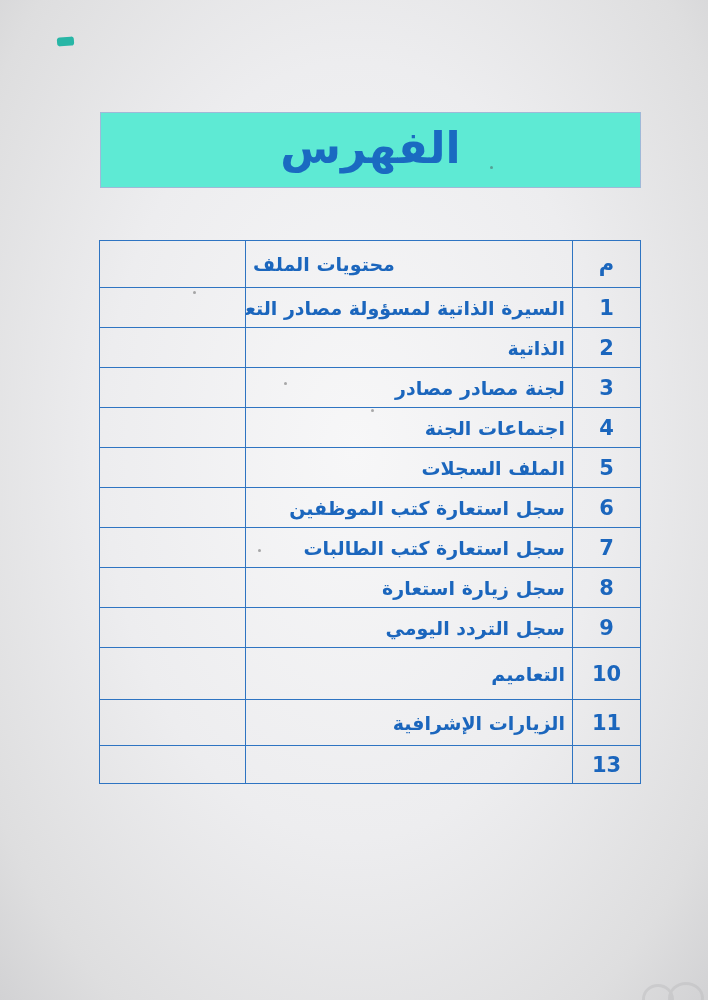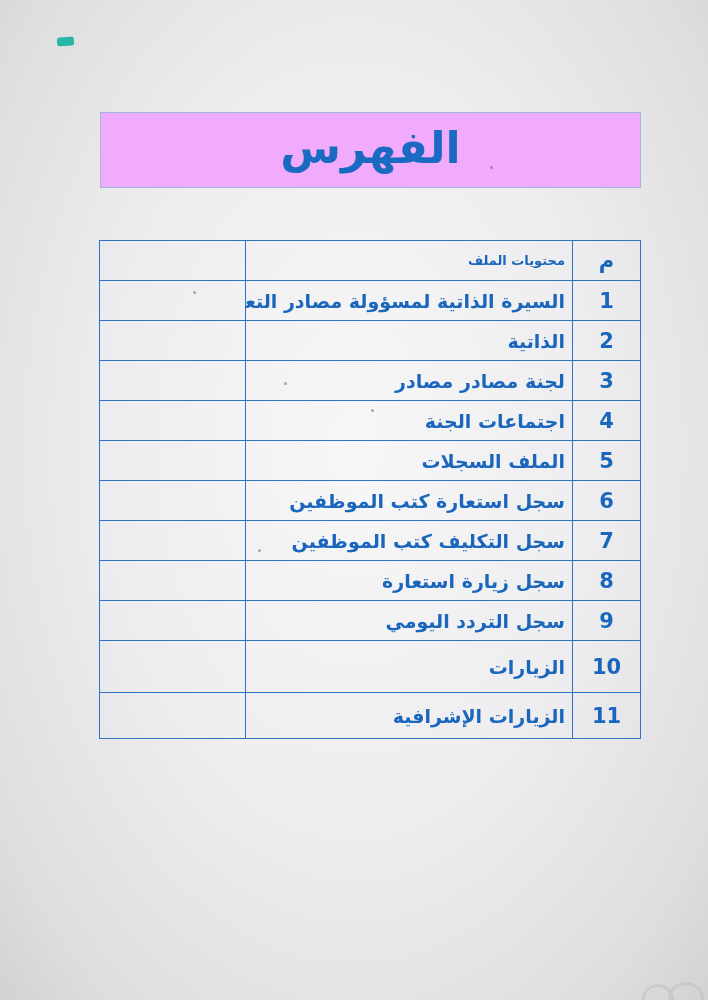--- a/index.html
+++ b/index.html
@@ -3,21 +3,21 @@
 <meta charset="utf-8">
 <style>
   html,body{margin:0;padding:0;}
   body{
     width:708px;height:1000px;position:relative;overflow:hidden;
     font-family:"DejaVu Sans","Liberation Sans",sans-serif;
     background:radial-gradient(ellipse at 50% 45%, #f7f7f8 0%, #ededef 50%, #dededf 85%, #d2d2d4 100%);
   }
   .title-box{
     position:absolute;left:100px;top:112px;width:539px;height:74px;
-    background:#f0abfc;border:1px solid #9fb9d8;
+    background:#5eead4;border:1px solid #9fb9d8;
     display:flex;align-items:center;justify-content:center;
   }
   .title-text{
     color:#1a6ac1;font-size:44px;font-weight:bold;line-height:1;
     transform:translateY(-2px);
   }
   table.toc{
     position:absolute;left:99px;top:240px;width:541px;
     border-collapse:collapse;direction:rtl;table-layout:fixed;
   }
@@ -28,21 +28,21 @@
     overflow:hidden;white-space:nowrap;
   }
   col.c-num{width:68px;}
   col.c-content{width:327px;}
   col.c-notes{width:146px;}
   td.num{ text-align:center;font-size:21px; }
   td.content{ text-align:right;padding:0 7px 0 2px;font-size:19px; }
   td.notes{}
   tr.h38{height:38px;} tr.h40{height:40px;} tr.h44{height:44px;}
   tr.h46{height:46px;} tr.h52{height:52px;}
-  td.hdr-content{text-align:right;padding:12px 7px;font-size:13px;}
+  td.hdr-content{text-align:left;padding:12px 7px;font-size:19px;}
   .teal-mark{
     position:absolute;left:57px;top:37px;width:17px;height:9px;
     background:#1db3a2;border-radius:3px;transform:rotate(-4deg);opacity=.95;
     opacity:.95;
   }
   .speck{position:absolute;width:3px;height:3px;border-radius:50%;background:#4a4a4a;opacity:.45;}
   .corner-scribble{
     position:absolute;left:636px;top:978px;width:70px;height:30px;opacity:.4;
   }
   .corner-scribble span{
@@ -97,41 +97,46 @@
     <td class="content">الملف السجلات</td>
     <td class="notes"></td>
   </tr>
   <tr class="h40">
     <td class="num">6</td>
     <td class="content">سجل استعارة كتب الموظفين</td>
     <td class="notes"></td>
   </tr>
   <tr class="h40">
     <td class="num">7</td>
-    <td class="content">سجل التكليف كتب الموظفين</td>
+    <td class="content">سجل استعارة كتب الطالبات</td>
     <td class="notes"></td>
   </tr>
   <tr class="h40">
     <td class="num">8</td>
     <td class="content">سجل زيارة استعارة</td>
     <td class="notes"></td>
   </tr>
   <tr class="h40">
     <td class="num">9</td>
     <td class="content">سجل التردد اليومي</td>
     <td class="notes"></td>
   </tr>
   <tr class="h52">
     <td class="num">10</td>
-    <td class="content">الزيارات</td>
+    <td class="content">التعاميم</td>
     <td class="notes"></td>
   </tr>
   <tr class="h46">
     <td class="num">11</td>
     <td class="content">الزيارات الإشرافية</td>
+    <td class="notes"></td>
+  </tr>
+  <tr class="h38">
+    <td class="num">13</td>
+    <td class="content"></td>
     <td class="notes"></td>
   </tr>
 </tbody>
   </table>
 
 <div class="speck" style="left:490px;top:166px;"></div>
 <div class="speck" style="left:193px;top:291px;"></div>
 <div class="speck" style="left:284px;top:382px;"></div>
 <div class="speck" style="left:371px;top:409px;"></div>
 <div class="speck" style="left:258px;top:549px;"></div>

